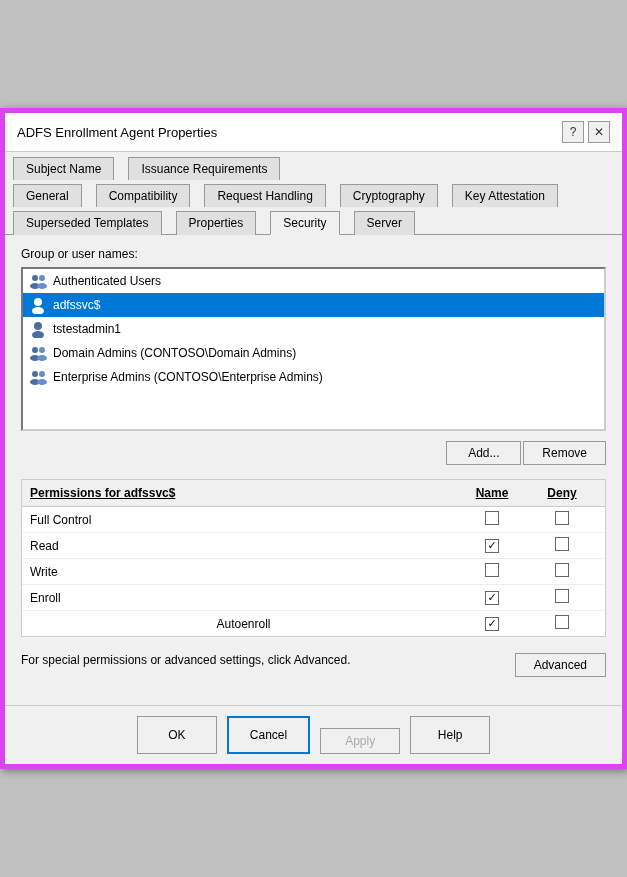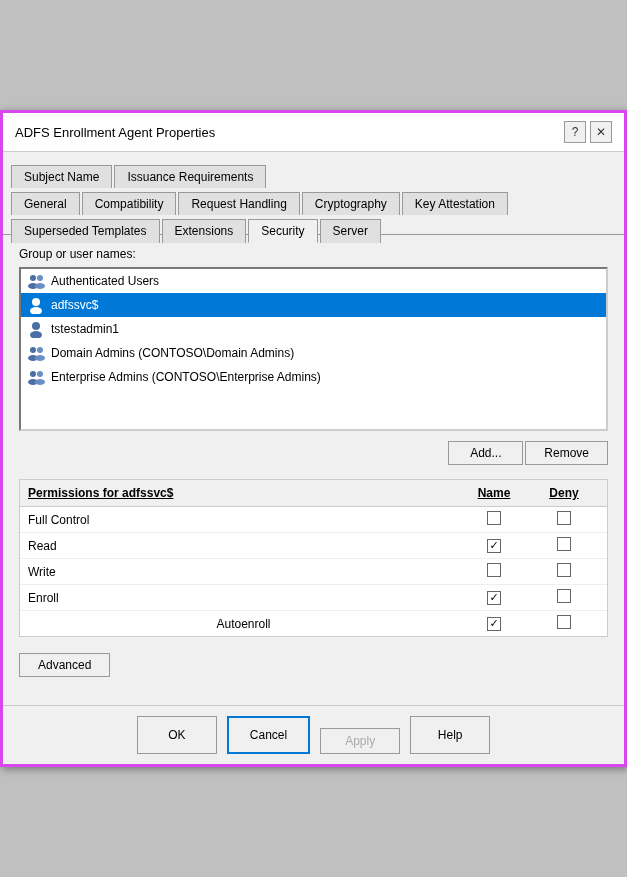--- a/index.html
+++ b/index.html
@@ -7,21 +7,21 @@
       background: #c0c0c0;
       display: flex;
       align-items: center;
       justify-content: center;
       min-height: 100vh;
       font-family: 'Segoe UI', Tahoma, Geneva, Verdana, sans-serif;
       font-size: 12px;
     }
     .dialog {
       background: #f0f0f0;
-      border: 3px solid #d946ef;
+      border: 5px solid #d946ef;
       width: 627px;
       box-shadow: 2px 2px 8px rgba(0,0,0,0.4);
     }
     .title-bar {
       background: #fff;
       border-bottom: 1px solid #ccc;
       padding: 8px 12px;
       display: flex;
       align-items: center;
       justify-content: space-between;
@@ -63,23 +63,23 @@
       margin-bottom: 0;
     }
     .tab {
       padding: 4px 12px;
       border: 1px solid #999;
       border-bottom: none;
       background: #e0e0e0;
       cursor: pointer;
       font-size: 12px;
       color: #000;
-      margin-right: 2px;
+      margin-right: 14px;
       position: relative;
-      top: 9px;
+      top: 1px;
     }
     .tab.active {
       background: #f0f0f0;
       border-bottom: 1px solid #f0f0f0;
       z-index: 1;
       font-weight: 500;
     }
 
     .content-area {
       background: #f0f0f0;
@@ -256,21 +256,21 @@
       <div class="tab">Compatibility</div>
       <div class="tab">Request Handling</div>
       <div class="tab">Cryptography</div>
       <div class="tab">Key Attestation</div>
     </div>
   </div>
 
   <div class="tabs-container">
     <div class="tab-row">
       <div class="tab">Superseded Templates</div>
-      <div class="tab">Extensions</div>
+      <div class="tab">Properties</div>
       <div class="tab active">Security</div>
       <div class="tab">Server</div>
     </div>
   </div>
 
   <div class="content-area">
 
     <div class="section-label">Group or user names:</div>
 
     <div class="users-list-box">
@@ -381,20 +381,21 @@
           <span class="checkbox checked"></span>
         </span>
         <span class="perm-check">
           <span class="checkbox"></span>
         </span>
       </div>
 
     </div>
 
     <div class="advanced-row">
+      <span class="advanced-text">For special permissions or advanced settings, click Advanced.</span>
       <button class="btn">Advanced</button>
     </div>
 
   </div>
 
   <div class="bottom-buttons">
     <button class="bottom-btn">OK</button>
     <button class="bottom-btn focused">Cancel</button>
     <button class="bottom-btn" disabled="">Apply</button>
     <button class="bottom-btn">Help</button>

